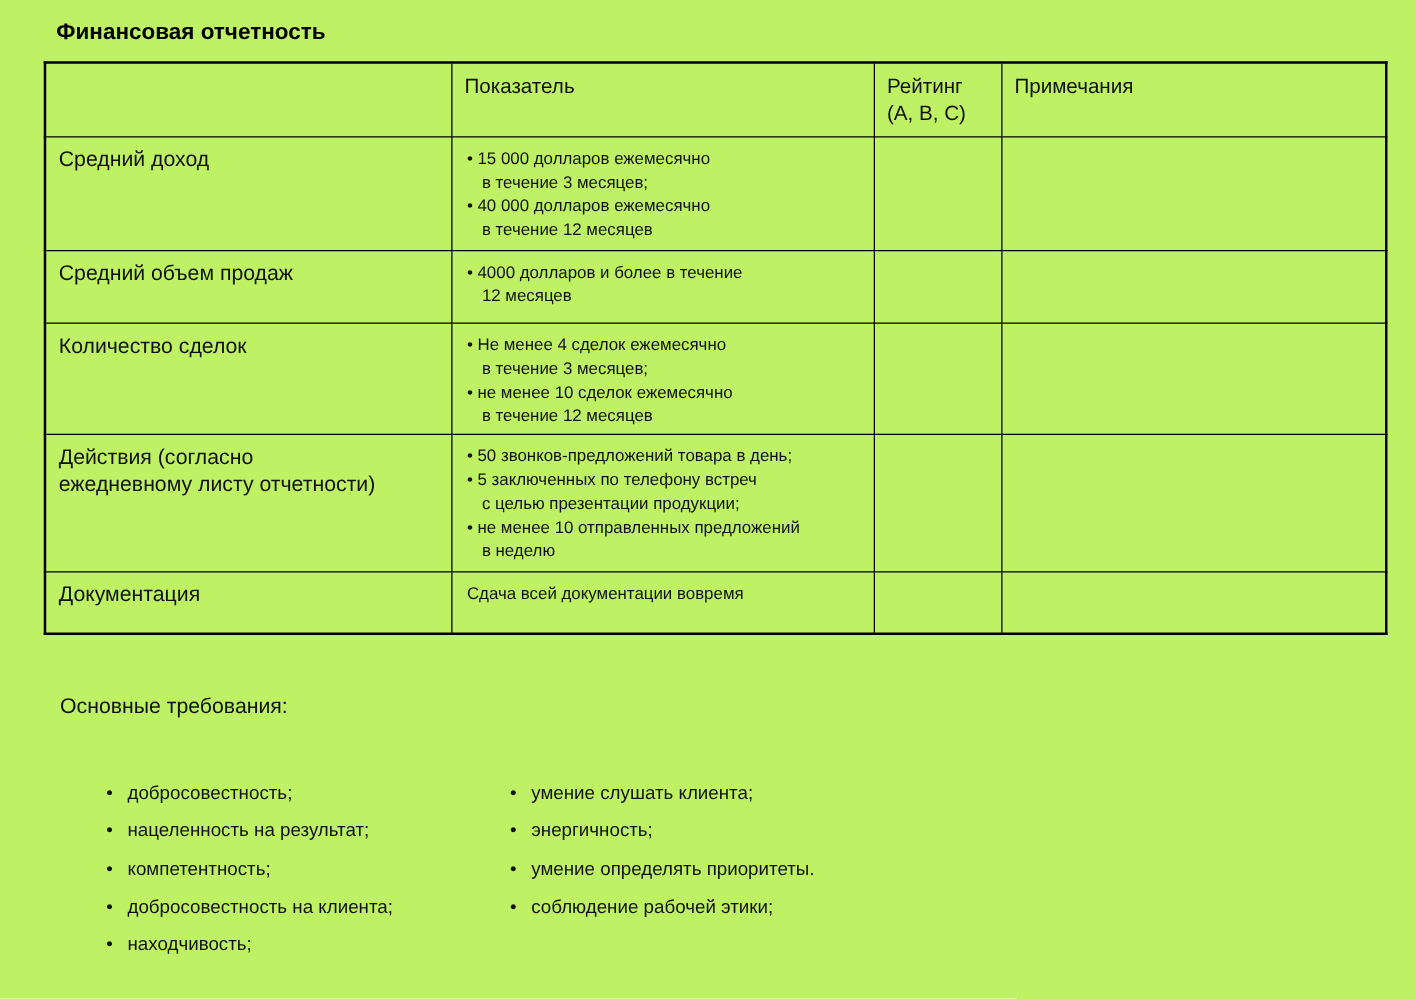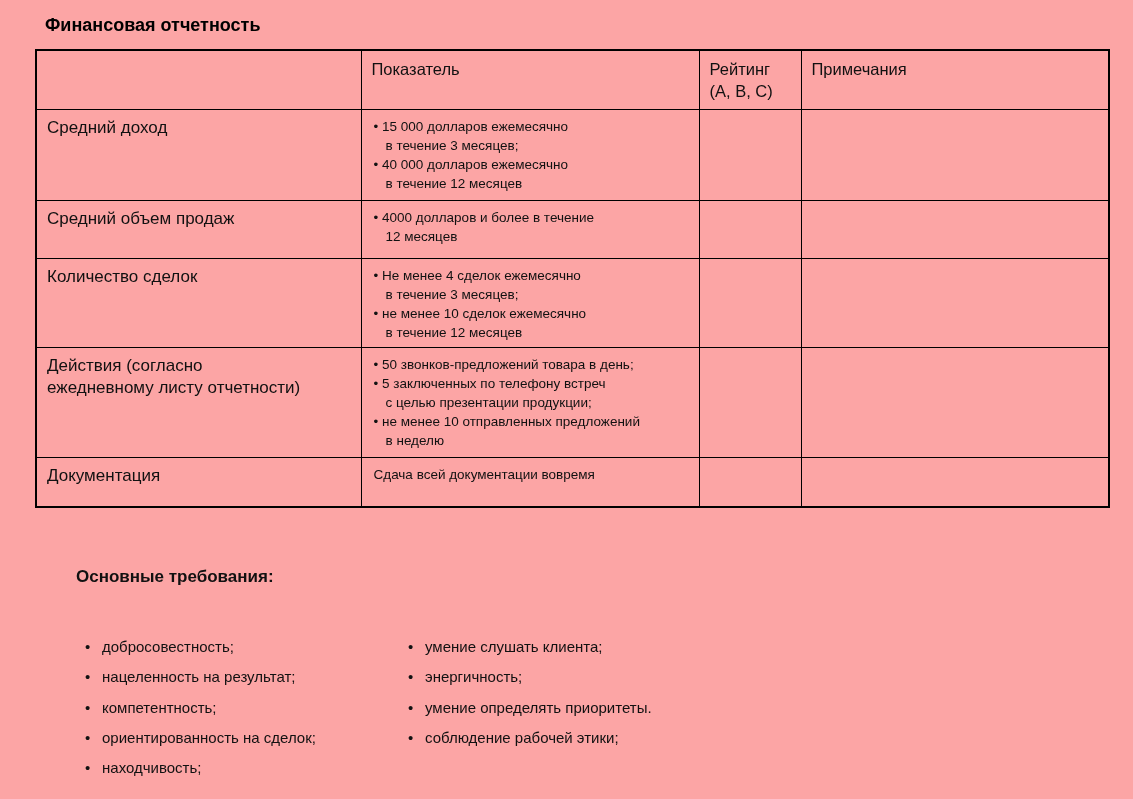--- a/index.html
+++ b/index.html
@@ -9,21 +9,21 @@
     width: 1133px;
     height: 799px;
     overflow: hidden;
     font-family: "Liberation Sans", sans-serif;
     color: #111111;
   }
   .page {
     position: relative;
     width: 1133px;
     height: 799px;
-    background: #fca5a5;
+    background: #bef264;
   }
   .doc-title {
     font-size: 18px;
     font-weight: bold;
     margin: 0;
     padding: 15px 0 0 45px;
     color: #000000;
   }
   table.fin-table {
     border-collapse: collapse;
@@ -66,23 +66,23 @@
     padding: 7px 8px 0 12px;
     line-height: 1.41;
   }
   .bullet-item {
     padding-left: 12px;
     text-indent: -12px;
     white-space: pre-line;
   }
   .req-heading {
     font-size: 17px;
-    font-weight: bold;
-    margin: 12px;
-    padding: 47px 0 0 64px;
+    font-weight: normal;
+    margin: 0;
+    padding: 47px 0 0 48px;
     color: #111111;
   }
   .req-columns {
     display: flex;
     margin-top: 51px;
     padding-left: 85px;
     font-size: 15px;
   }
   ul.req-col {
     list-style: none;
@@ -182,21 +182,21 @@
       </tbody>
   </table>
 
   <h2 class="req-heading">Основные требования:</h2>
 
   <div class="req-columns">
     <ul class="req-col left" id="req-left">
         <li class="req-item">добросовестность;</li>
         <li class="req-item">нацеленность на результат;</li>
         <li class="req-item">компетентность;</li>
-        <li class="req-item">ориентированность на сделок;</li>
+        <li class="req-item">добросовестность на клиента;</li>
         <li class="req-item">находчивость;</li>
       </ul>
     <ul class="req-col right" id="req-right">
         <li class="req-item">умение слушать клиента;</li>
         <li class="req-item">энергичность;</li>
         <li class="req-item">умение определять приоритеты.</li>
         <li class="req-item">соблюдение рабочей этики;</li>
       </ul>
   </div>
 

